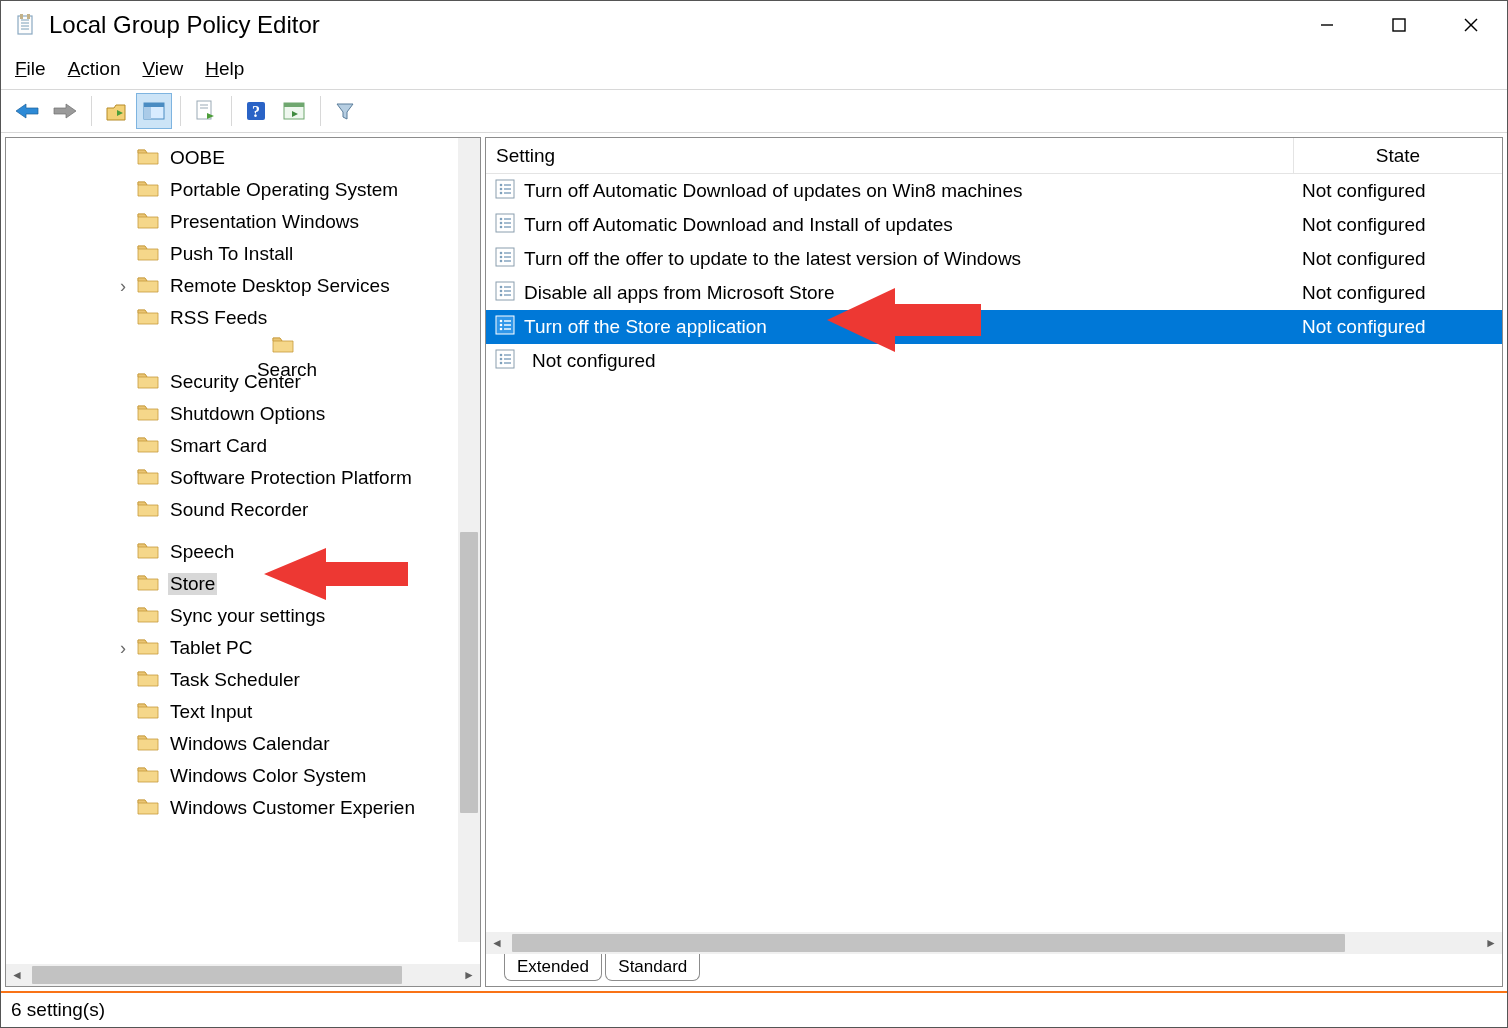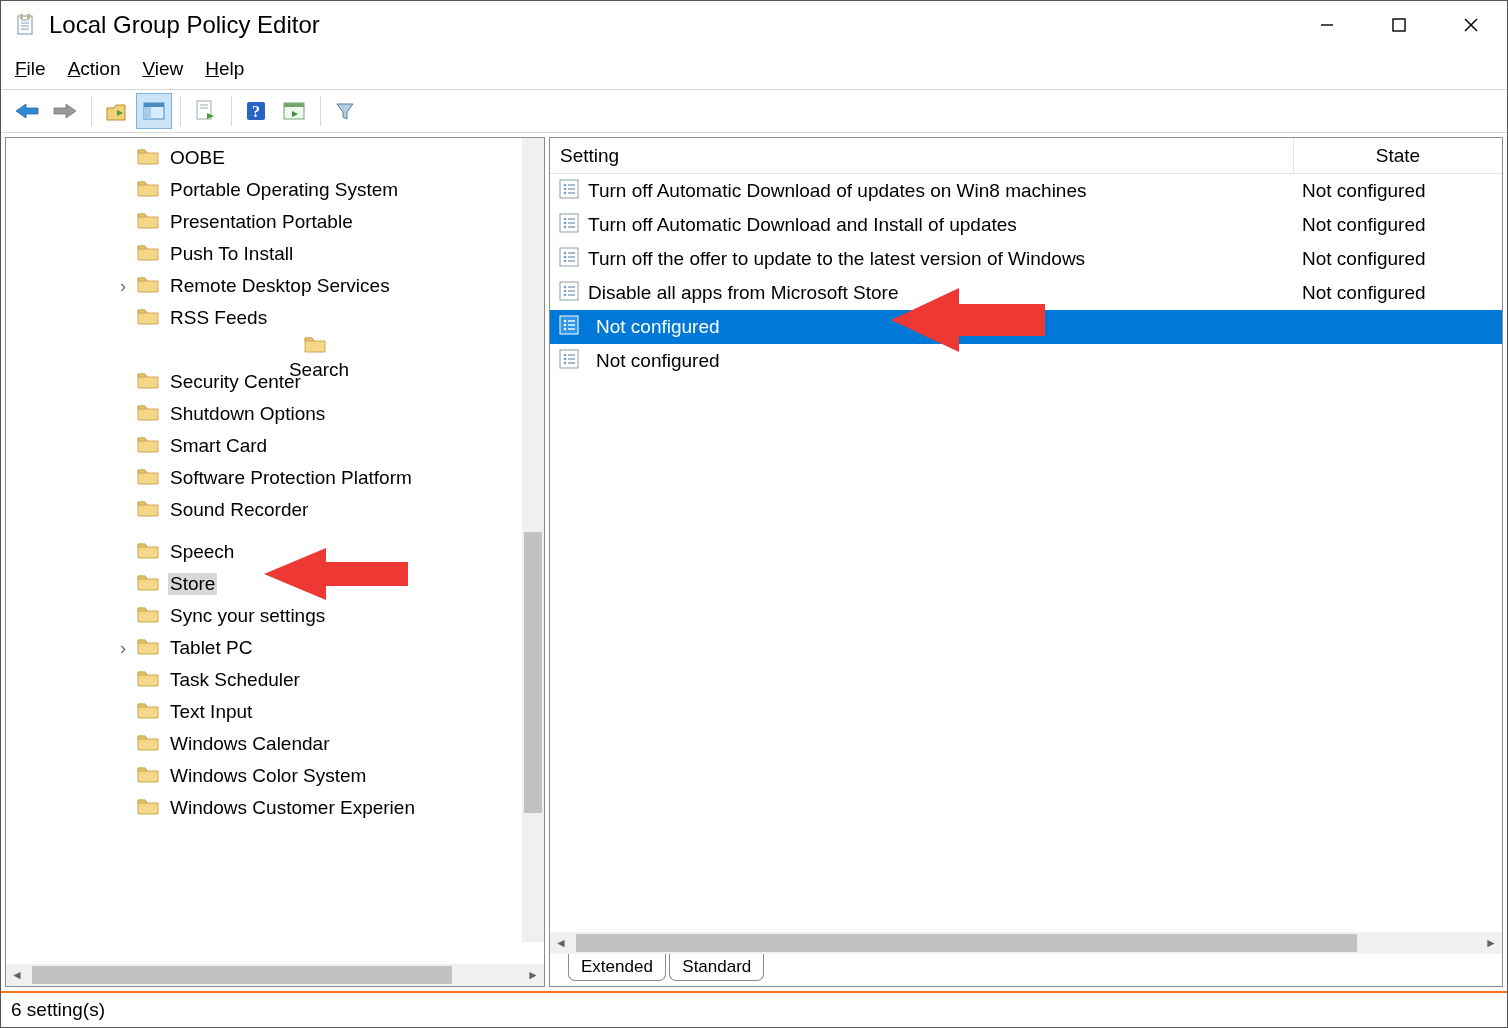--- a/index.html
+++ b/index.html
@@ -79,21 +79,21 @@
   min-height: 0;
 }
 .left-panel, .right-panel {
   border: 1px solid #8c8c8c;
   background: #fff;
   display: flex;
   flex-direction: column;
   min-height: 0;
   position: relative;
 }
-.left-panel { width: 540px; }
+.left-panel { width: 476px; }
 .right-panel { flex: 1; }
 
 .tree-scroll {
   flex: 1;
   overflow: hidden;
   position: relative;
 }
 .tree {
   position: absolute;
   top: 0; left: 0; right: 22px;
@@ -347,21 +347,21 @@
                 <path d="M2 4 L9 4 L11 7 L2 7 Z" fill="#eac574" stroke="#c79b3b" stroke-width="0.8"></path>
               </svg></span>
             <span class="label">Portable Operating System</span>
           </div>
           <div class="tree-item" style="padding-left: 110px;">
             <span class="expand" style="font-size: 18px; transform: translateX(-2px);"></span>
             <span class="folder-icon"><svg class="folder" viewBox="0 0 24 20">
                 <path d="M2 4 L9 4 L11 7 L22 7 L22 18 L2 18 Z" fill="#f5d78a" stroke="#c79b3b" stroke-width="0.8"></path>
                 <path d="M2 4 L9 4 L11 7 L2 7 Z" fill="#eac574" stroke="#c79b3b" stroke-width="0.8"></path>
               </svg></span>
-            <span class="label">Presentation Portable</span>
+            <span class="label">Presentation Windows</span>
           </div>
           <div class="tree-item" style="padding-left: 110px;">
             <span class="expand" style="font-size: 18px; transform: translateX(-2px);"></span>
             <span class="folder-icon"><svg class="folder" viewBox="0 0 24 20">
                 <path d="M2 4 L9 4 L11 7 L22 7 L22 18 L2 18 Z" fill="#f5d78a" stroke="#c79b3b" stroke-width="0.8"></path>
                 <path d="M2 4 L9 4 L11 7 L2 7 Z" fill="#eac574" stroke="#c79b3b" stroke-width="0.8"></path>
               </svg></span>
             <span class="label">Push To Install</span>
           </div>
           <div class="tree-item" style="padding-left: 110px;">
@@ -578,20 +578,21 @@
           <div class="list-row selected">
             <span class="setting-icon"><svg class="setting-svg sel" viewBox="0 0 22 22">
                 <rect class="bg" x="2" y="2" width="18" height="18" fill="#4da1e8" stroke="#fff"></rect>
                 <circle cx="7" cy="7" r="1.3" fill="#fff"></circle>
                 <line x1="10" y1="7" x2="17" y2="7" stroke="#fff" stroke-width="1.4"></line>
                 <circle cx="7" cy="11" r="1.3" fill="#fff"></circle>
                 <line x1="10" y1="11" x2="17" y2="11" stroke="#fff" stroke-width="1.4"></line>
                 <circle cx="7" cy="15" r="1.3" fill="#fff"></circle>
                 <line x1="10" y1="15" x2="17" y2="15" stroke="#fff" stroke-width="1.4"></line>
               </svg></span>
+            <span class="c1">Turn off the Store application</span>
             <span class="c2">Not configured</span>
           </div>
           <div class="list-row">
             <span class="setting-icon"><svg class="setting-svg " viewBox="0 0 22 22">
                 <rect class="bg" x="2" y="2" width="18" height="18" fill="#fff" stroke="#8a9eae"></rect>
                 <circle cx="7" cy="7" r="1.3" fill="#7ea0bc"></circle>
                 <line x1="10" y1="7" x2="17" y2="7" stroke="#7ea0bc" stroke-width="1.4"></line>
                 <circle cx="7" cy="11" r="1.3" fill="#7ea0bc"></circle>
                 <line x1="10" y1="11" x2="17" y2="11" stroke="#7ea0bc" stroke-width="1.4"></line>
                 <circle cx="7" cy="15" r="1.3" fill="#7ea0bc"></circle>

